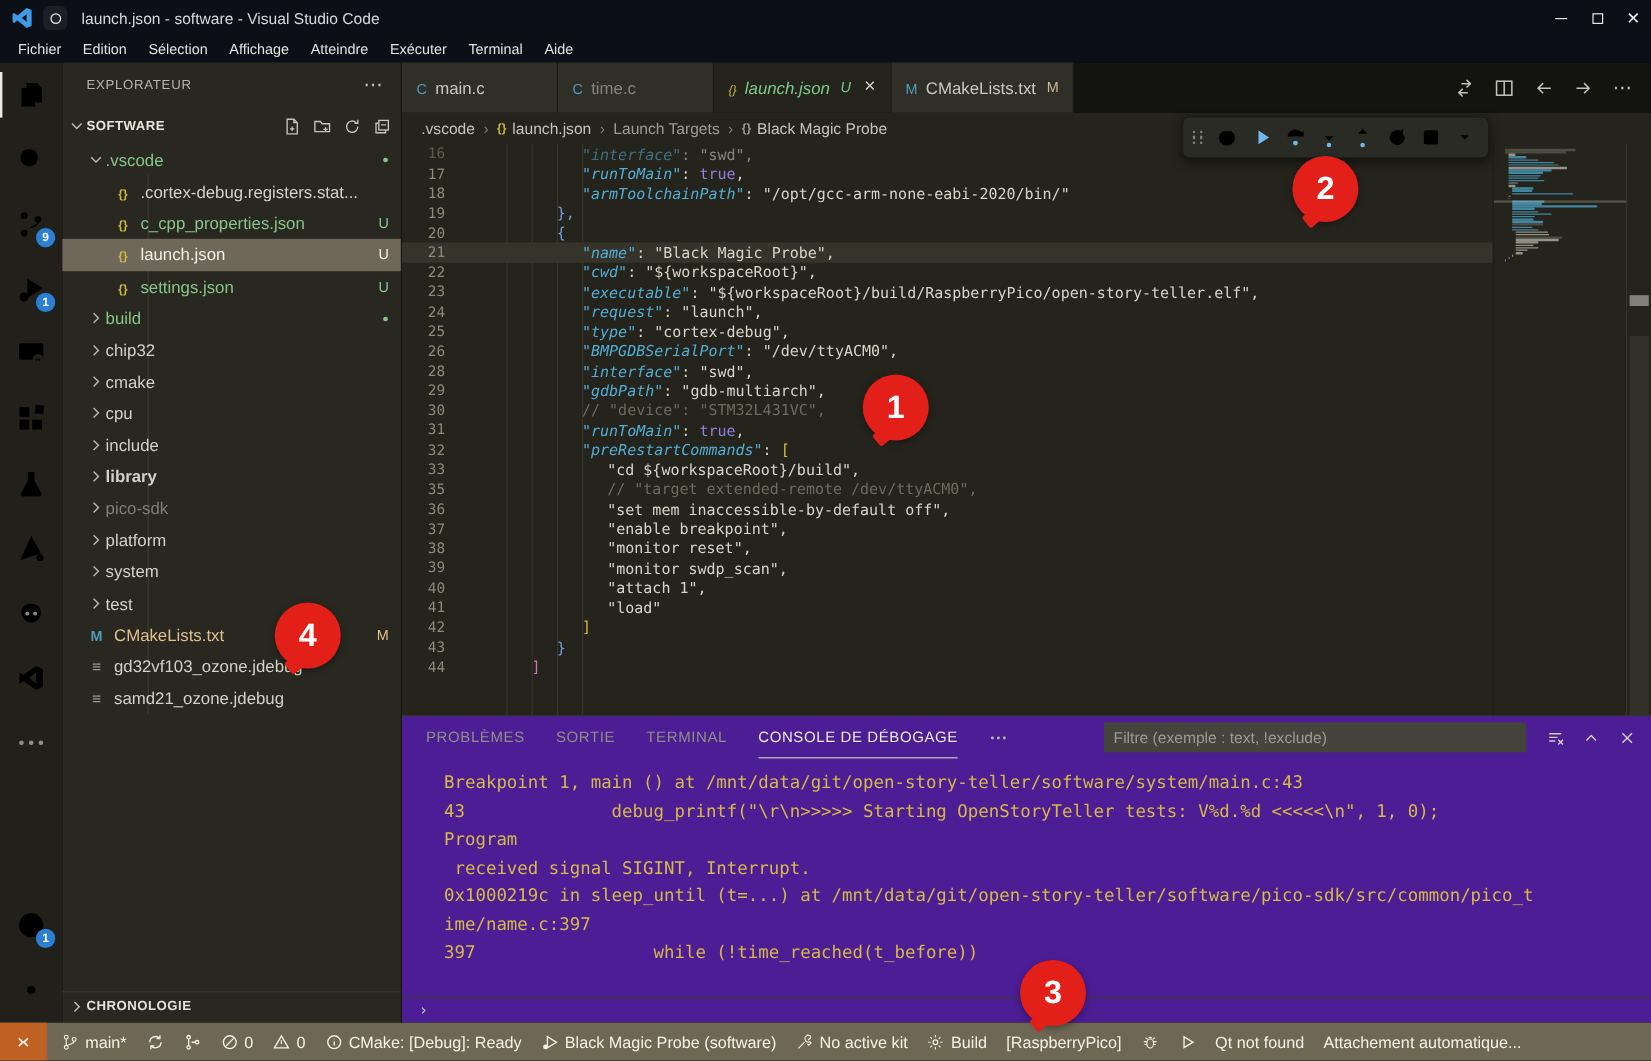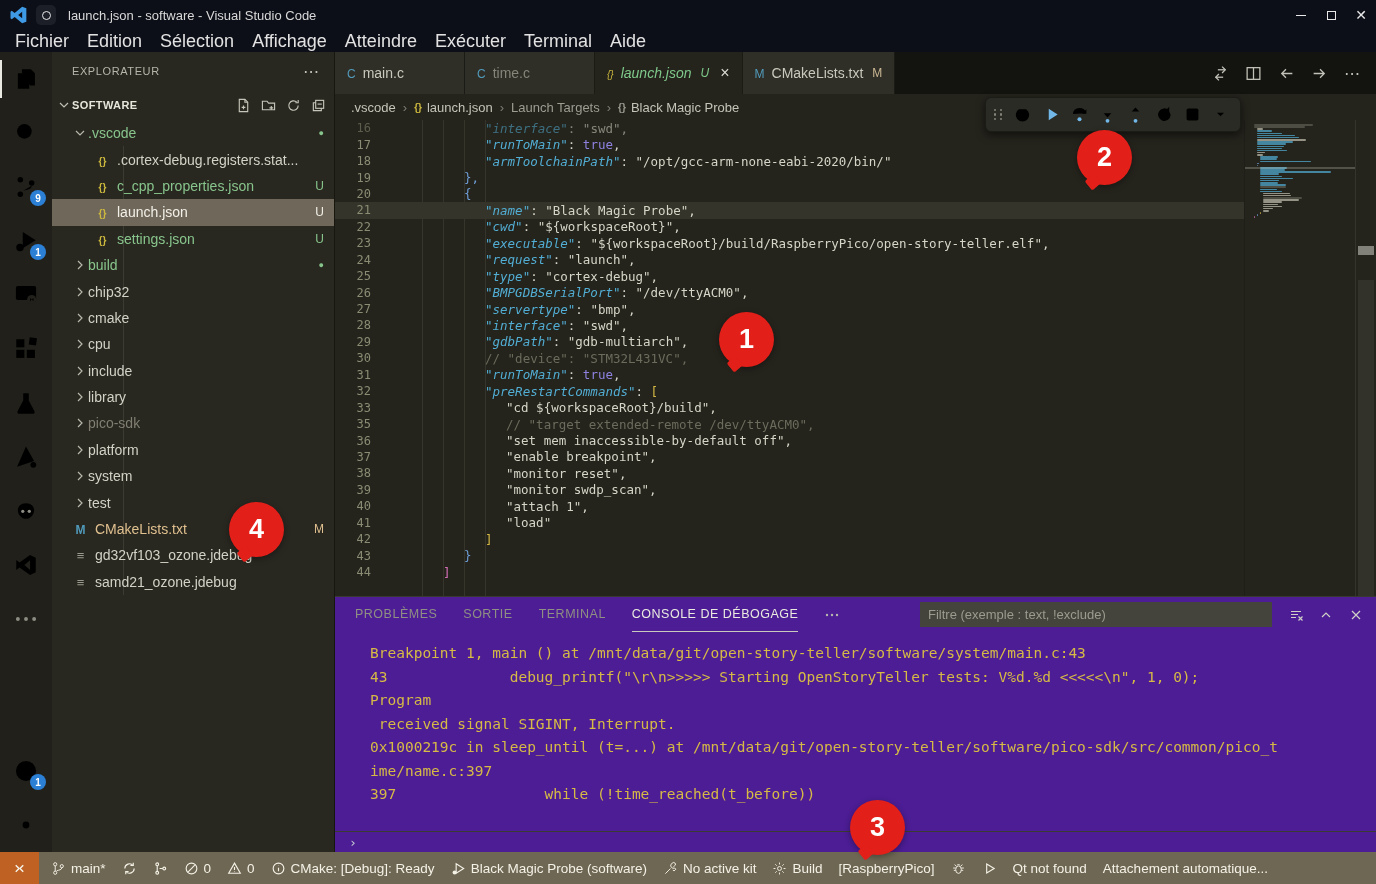--- a/index.html
+++ b/index.html
@@ -13,21 +13,21 @@
   .vscode-logo { width:20px; height:20px; margin-right:8px; }
   .app-circle { width:20px; height:20px; border-radius:5px; background:#1d1f28; display:flex; align-items:center; justify-content:center; margin-right:12px; }
   .app-circle span { width:9px; height:9px; border:1.5px solid #e8e8e8; border-radius:50%; display:block; }
   .win-controls { margin-left:auto; display:flex; align-items:center; height:100%; }
   .win-btn { width:30px; height:100%; display:flex; align-items:center; justify-content:center; color:#e8e8e8; font-size:14px; }
   .win-btn .minbar { width:10px; border-top:1.5px solid #e8e8e8; display:block; }
   .win-btn .maxbox { width:9px; height:9px; border:1.5px solid #e8e8e8; display:block; }
 
   
   .menubar { height:22px; background:#0d0f18; display:flex; align-items:center; padding-left:6px; }
-  .menu-item { color:#e2e2e2; font-size:18px; padding:0 9px; height:100%; display:flex; align-items:center; cursor:default; }
+  .menu-item { color:#e2e2e2; font-size:12px; padding:0 9px; height:100%; display:flex; align-items:center; cursor:default; }
 
   
   .main { display:flex; height:800px; }
 
   
   .activitybar { width:52px; background:#21201b; display:flex; flex-direction:column; align-items:center; color:#8d8d84; flex:none; }
   .ab-item { width:52px; height:54px; display:flex; align-items:center; justify-content:center; position:relative; }
   .ab-item.active { color:#e9e9e2; }
   .ab-item.active::before { content:""; position:absolute; left:0; top:8px; bottom:8px; width:2px; background:#e9e9e2; }
   .ab-item svg { width:26px; height:26px; }
@@ -375,21 +375,21 @@
           <span class="lbl">cpu</span>
         </div>
         <div class="trow " style="padding-left: 20px;">
           <span class="chev ico">
             <svg viewBox="0 0 16 16" style="stroke-width:1.2">
               <path d="M6 4l4 4-4 4"></path>
             </svg>
           </span>
           <span class="lbl">include</span>
         </div>
-        <div class="trow " style="padding-left: 20px;">
+        <div class="trow " style="padding-left: 20px; font-weight: bold;">
           <span class="chev ico">
             <svg viewBox="0 0 16 16" style="stroke-width:1.2">
               <path d="M6 4l4 4-4 4"></path>
             </svg>
           </span>
           <span class="lbl">library</span>
         </div>
         <div class="trow dim" style="padding-left: 20px;">
           <span class="chev ico">
             <svg viewBox="0 0 16 16" style="stroke-width:1.2">
@@ -430,20 +430,28 @@
         <div class="trow " style="padding-left: 20px;">
           <span class="ficon"><span class="icon-list">≡</span></span>
           <span class="lbl">gd32vf103_ozone.jdebug</span>
         </div>
         <div class="trow " style="padding-left: 20px;">
           <span class="ficon"><span class="icon-list">≡</span></span>
           <span class="lbl">samd21_ozone.jdebug</span>
         </div>
       </div>
     <div class="sb-bottom" id="sb-bottom">
+        <div class="sb-botrow">
+          <span class="chev ico">
+            <svg viewBox="0 0 16 16" style="stroke-width:1.2">
+              <path d="M6 4l4 4-4 4"></path>
+            </svg>
+          </span>
+          <span>CHRONOLOGIE</span>
+        </div>
       </div>
   </div>
 
   <div class="editcol">
     <div class="tabbar" id="tabbar">
         <div class="tab ">
     <span class="ficon"><span class="icon-c">C</span></span>
     <span>main.c</span>
 
   </div>
@@ -523,21 +531,20 @@
           <div class="cline"><span class="lnum">17</span><span style="padding-left:98px"><span class="tok-key">"runToMain"</span><span class="tok-p">: </span><span class="tok-bool">true</span><span class="tok-p">,</span></span></div>
           <div class="cline"><span class="lnum">18</span><span style="padding-left:98px"><span class="tok-key">"armToolchainPath"</span><span class="tok-p">: </span><span class="tok-str">"/opt/gcc-arm-none-eabi-2020/bin/"</span></span></div>
           <div class="cline"><span class="lnum">19</span><span style="padding-left:77px"><span class="tok-b3">},</span></span></div>
           <div class="cline"><span class="lnum">20</span><span style="padding-left:77px"><span class="tok-b3">{</span></span></div>
           <div class="cline current"><span class="lnum">21</span><span style="padding-left:98px"><span class="tok-key">"name"</span><span class="tok-p">: </span><span class="tok-str">"Black Magic Probe",</span></span></div>
           <div class="cline"><span class="lnum">22</span><span style="padding-left:98px"><span class="tok-key">"cwd"</span><span class="tok-p">: </span><span class="tok-str">"${workspaceRoot}",</span></span></div>
           <div class="cline"><span class="lnum">23</span><span style="padding-left:98px"><span class="tok-key">"executable"</span><span class="tok-p">: </span><span class="tok-str">"${workspaceRoot}/build/RaspberryPico/open-story-teller.elf",</span></span></div>
           <div class="cline"><span class="lnum">24</span><span style="padding-left:98px"><span class="tok-key">"request"</span><span class="tok-p">: </span><span class="tok-str">"launch",</span></span></div>
           <div class="cline"><span class="lnum">25</span><span style="padding-left:98px"><span class="tok-key">"type"</span><span class="tok-p">: </span><span class="tok-str">"cortex-debug",</span></span></div>
           <div class="cline"><span class="lnum">26</span><span style="padding-left:98px"><span class="tok-key">"BMPGDBSerialPort"</span><span class="tok-p">: </span><span class="tok-str">"/dev/ttyACM0",</span></span></div>
-          <div class="cline"><span class="lnum">27</span><span style="padding-left:98px"><span class="tok-key">"servertype"</span><span class="tok-p">: </span><span class="tok-str">"bmp",</span></span></div>
           <div class="cline"><span class="lnum">28</span><span style="padding-left:98px"><span class="tok-key">"interface"</span><span class="tok-p">: </span><span class="tok-str">"swd",</span></span></div>
           <div class="cline"><span class="lnum">29</span><span style="padding-left:98px"><span class="tok-key">"gdbPath"</span><span class="tok-p">: </span><span class="tok-str">"gdb-multiarch",</span></span></div>
           <div class="cline"><span class="lnum">30</span><span style="padding-left:98px"><span class="tok-com">// "device": "STM32L431VC",</span></span></div>
           <div class="cline"><span class="lnum">31</span><span style="padding-left:98px"><span class="tok-key">"runToMain"</span><span class="tok-p">: </span><span class="tok-bool">true</span><span class="tok-p">,</span></span></div>
           <div class="cline"><span class="lnum">32</span><span style="padding-left:98px"><span class="tok-key">"preRestartCommands"</span><span class="tok-p">: </span><span class="tok-b4">[</span></span></div>
           <div class="cline"><span class="lnum">33</span><span style="padding-left:119px"><span class="tok-str">"cd ${workspaceRoot}/build",</span></span></div>
           <div class="cline"><span class="lnum">35</span><span style="padding-left:119px"><span class="tok-com">// "target extended-remote /dev/ttyACM0",</span></span></div>
           <div class="cline"><span class="lnum">36</span><span style="padding-left:119px"><span class="tok-str">"set mem inaccessible-by-default off",</span></span></div>
           <div class="cline"><span class="lnum">37</span><span style="padding-left:119px"><span class="tok-str">"enable breakpoint",</span></span></div>
           <div class="cline"><span class="lnum">38</span><span style="padding-left:119px"><span class="tok-str">"monitor reset",</span></span></div>

